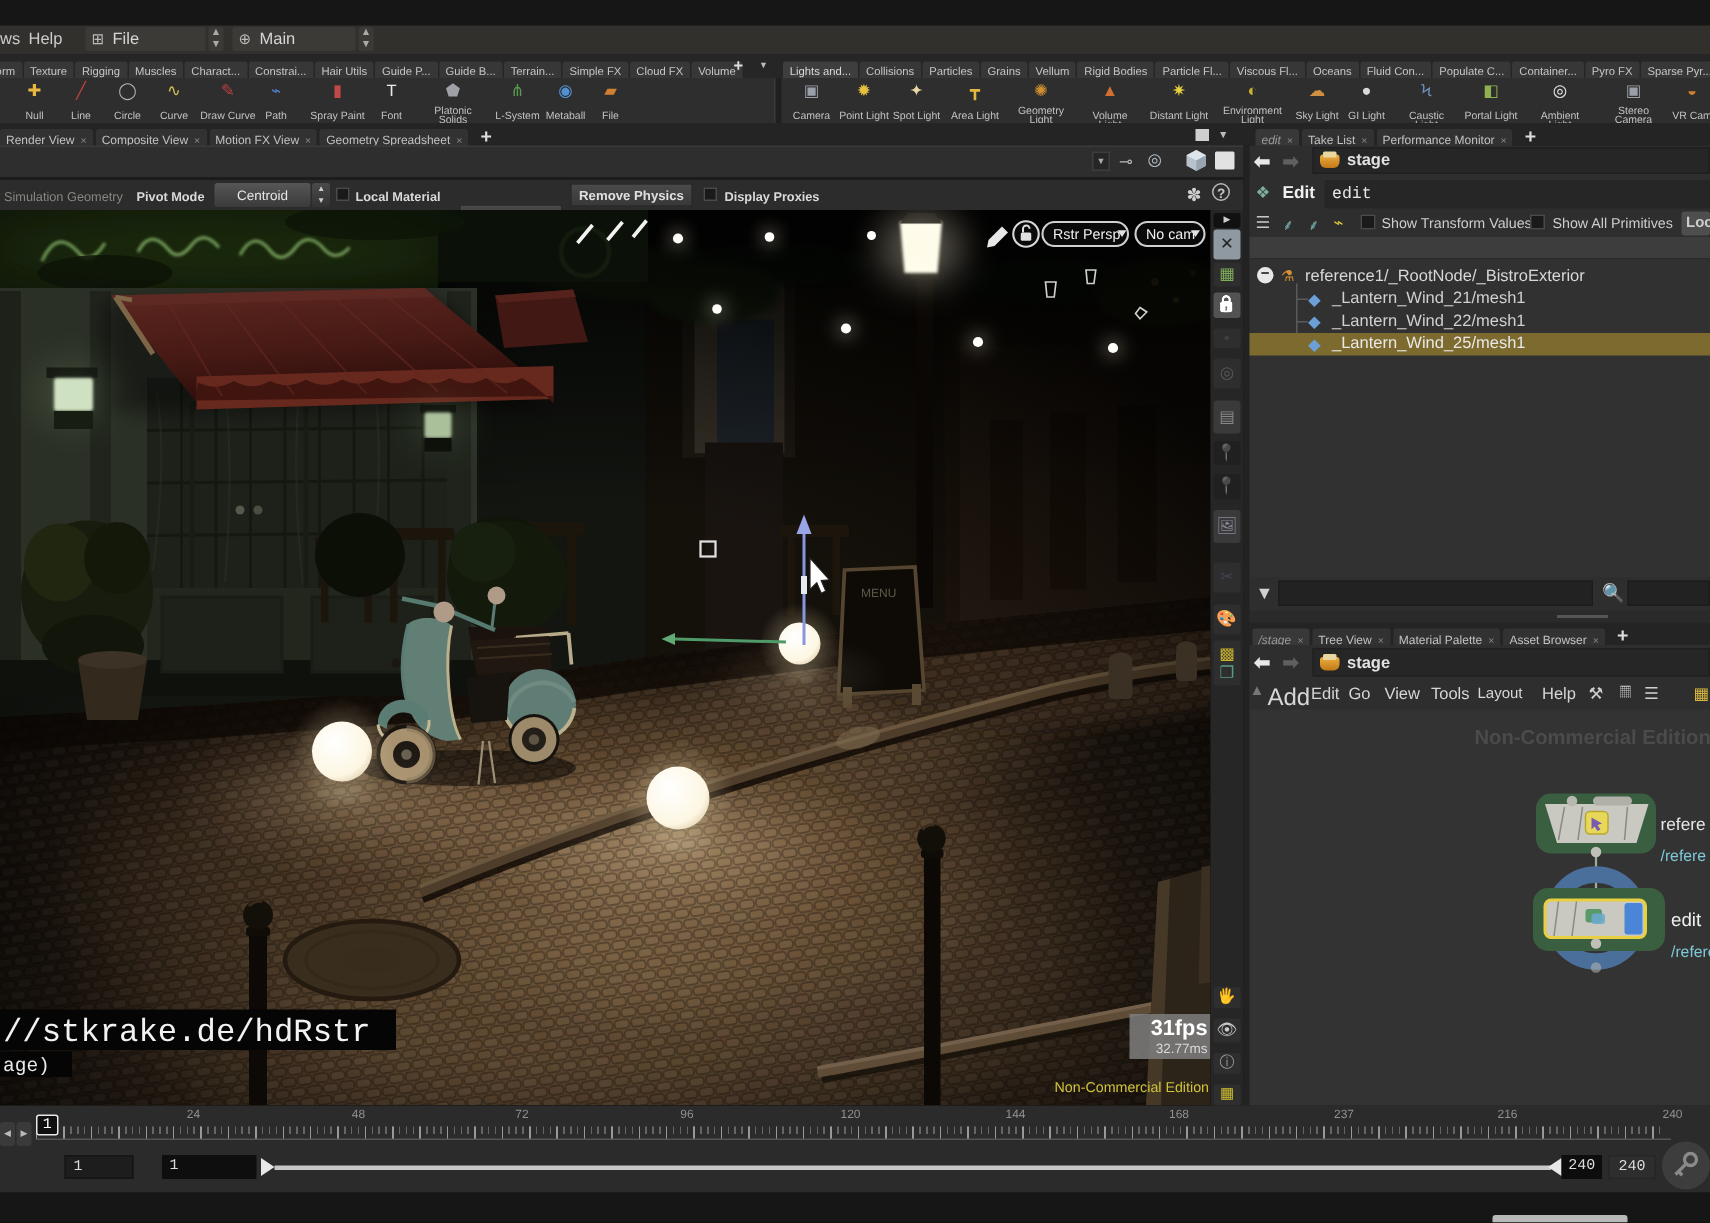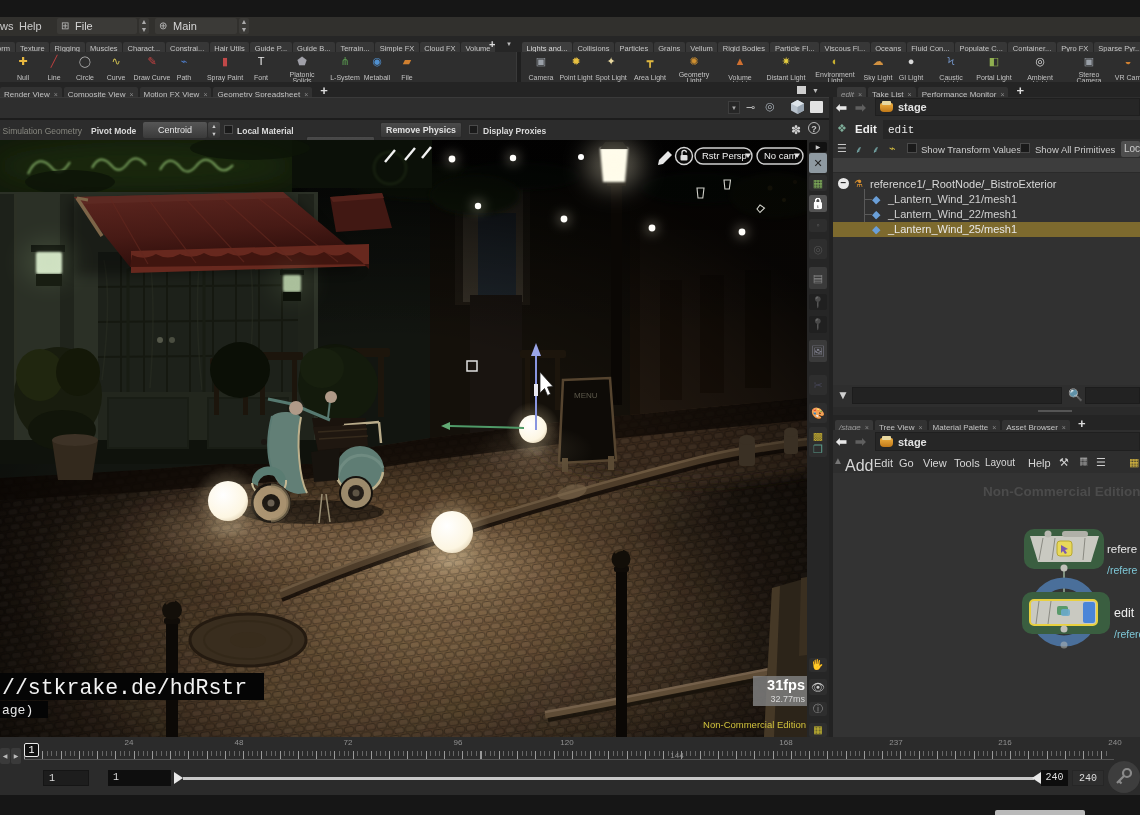--- a/index.html
+++ b/index.html
@@ -603,21 +603,21 @@
 
   <div class="abs" style="left:0;top:43px;width:307px;height:18px;background:#2e2e2e;">
     <span style="position:absolute;left:4px;top:2px;color:#c8c8c8;font-size:11px;">☰</span>
     <span style="position:absolute;left:22px;top:2px;color:#7fb8b8;font-size:10px;">⸙</span>
     <span style="position:absolute;left:39px;top:2px;color:#7fb8b8;font-size:10px;">⸙</span>
     <span style="position:absolute;left:56px;top:2px;color:#d8c040;font-size:11px;">⌁</span>
     <span class="chk" style="position:absolute;left:74px;top:3px;"></span>
     <span style="position:absolute;left:88px;top:4px;color:#cccccc;font-size:9.5px;">Show Transform Values</span>
     <span class="chk" style="position:absolute;left:187px;top:3px;"></span>
     <span style="position:absolute;left:202px;top:4px;color:#cccccc;font-size:9.5px;">Show All Primitives</span>
-    <div style="position:absolute;left:288px;top:1px;width:19px;height:16px;background:#4e4e4e;border-radius:2px;color:#ccc;font-size:10px;padding:2px 3px;">Loc</div>
+    <div style="position:absolute;left:288px;top:1px;width:19px;height:16px;background:#4e4e4e;border-radius:2px;color:#ccc;font-size:10px;padding:2px 3px;font-weight:bold;">Loc</div>
   </div>
 
   <div class="abs" style="left:0;top:61px;width:307px;height:15px;background:#3d3d3d;border-bottom:1px solid #2a2a2a;"></div>
 
   <div class="abs" style="left:0;top:76px;width:307px;height:212px;background:#313131;" id="tree">
     <div style="position:absolute;left:31px;top:16px;width:1px;height:46px;background:#5a5a5a;"></div>
     <div style="position:absolute;left:31px;top:26px;width:8px;height:1px;background:#5a5a5a;"></div>
     <div style="position:absolute;left:31px;top:41px;width:8px;height:1px;background:#5a5a5a;"></div>
     <div style="position:absolute;left:31px;top:61px;width:8px;height:1px;background:#5a5a5a;"></div>
     <div style="position:absolute;left:0;top:4px;width:307px;height:15px;">
@@ -718,21 +718,21 @@
       <div style="position:absolute;left:0;top:11px;width:10px;height:16px;background:#3a3a3a;border-radius:2px;color:#bbb;font-size:6px;text-align:center;line-height:16px;">◀</div>
       <div style="position:absolute;left:11px;top:11px;width:10px;height:16px;background:#3a3a3a;border-radius:2px;color:#bbb;font-size:6px;text-align:center;line-height:16px;">▶</div>
       <div style="position:absolute;left:24px;top:14px;width:1084px;height:5px;background:repeating-linear-gradient(90deg,#666 0px,#666 1px,transparent 1px,transparent 4.565px);"></div>
       <div style="position:absolute;left:24px;top:14px;width:1084px;height:9px;background:repeating-linear-gradient(90deg,#999 0px,#999 1px,transparent 1px,transparent 18.26px);"></div>
       <div style="position:absolute;left:24px;top:22px;width:1090px;height:1px;background:#555;"></div>
       <div style="position:absolute;left:117px;top:1px;width:24px;text-align:center;font-size:8px;color:#909090;">24</div>
       <div style="position:absolute;left:227px;top:1px;width:24px;text-align:center;font-size:8px;color:#909090;">48</div>
       <div style="position:absolute;left:336px;top:1px;width:24px;text-align:center;font-size:8px;color:#909090;">72</div>
       <div style="position:absolute;left:446px;top:1px;width:24px;text-align:center;font-size:8px;color:#909090;">96</div>
       <div style="position:absolute;left:555px;top:1px;width:24px;text-align:center;font-size:8px;color:#909090;">120</div>
-      <div style="position:absolute;left:665px;top:14px;width:24px;text-align:center;font-size:8px;color:#909090;">144</div>
+      <div style="position:absolute;left:665px;top:1px;width:24px;text-align:center;font-size:8px;color:#909090;">144</div>
       <div style="position:absolute;left:774px;top:1px;width:24px;text-align:center;font-size:8px;color:#909090;">168</div>
       <div style="position:absolute;left:884px;top:1px;width:24px;text-align:center;font-size:8px;color:#909090;">237</div>
       <div style="position:absolute;left:993px;top:1px;width:24px;text-align:center;font-size:8px;color:#909090;">216</div>
       <div style="position:absolute;left:1103px;top:1px;width:24px;text-align:center;font-size:8px;color:#909090;">240</div>
       <div style="position:absolute;left:24px;top:6px;width:15px;height:14px;background:#101010;border:1px solid #e8e8e8;border-radius:2px;color:#fff;font-size:10px;text-align:center;line-height:13px;font-family:'Liberation Mono',monospace;">1</div>
       <div style="position:absolute;left:43px;top:33px;width:46px;height:16px;background:#1d1d1d;border:1px solid #151515;color:#ddd;font-size:10px;line-height:15px;padding-left:5px;font-family:'Liberation Mono',monospace;">1</div>
       <div style="position:absolute;left:108px;top:33px;width:63px;height:16px;background:#0e0e0e;color:#ddd;font-size:10px;line-height:15px;padding-left:5px;font-family:'Liberation Mono',monospace;">1</div>
       <div style="position:absolute;left:183px;top:40px;width:851px;height:2.5px;background:#c8c8c8;"></div>
       <div style="position:absolute;left:174px;top:35px;width:0;height:0;border-top:6px solid transparent;border-bottom:6px solid transparent;border-left:9px solid #e8e8e8;"></div>
       <div style="position:absolute;left:1032px;top:35px;width:0;height:0;border-top:6px solid transparent;border-bottom:6px solid transparent;border-right:9px solid #e8e8e8;"></div>

